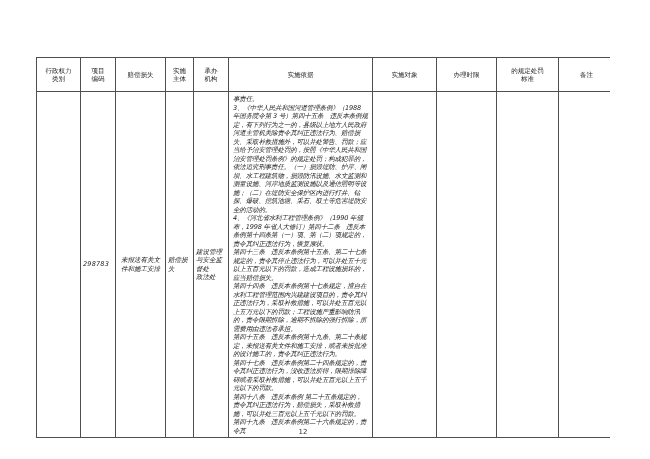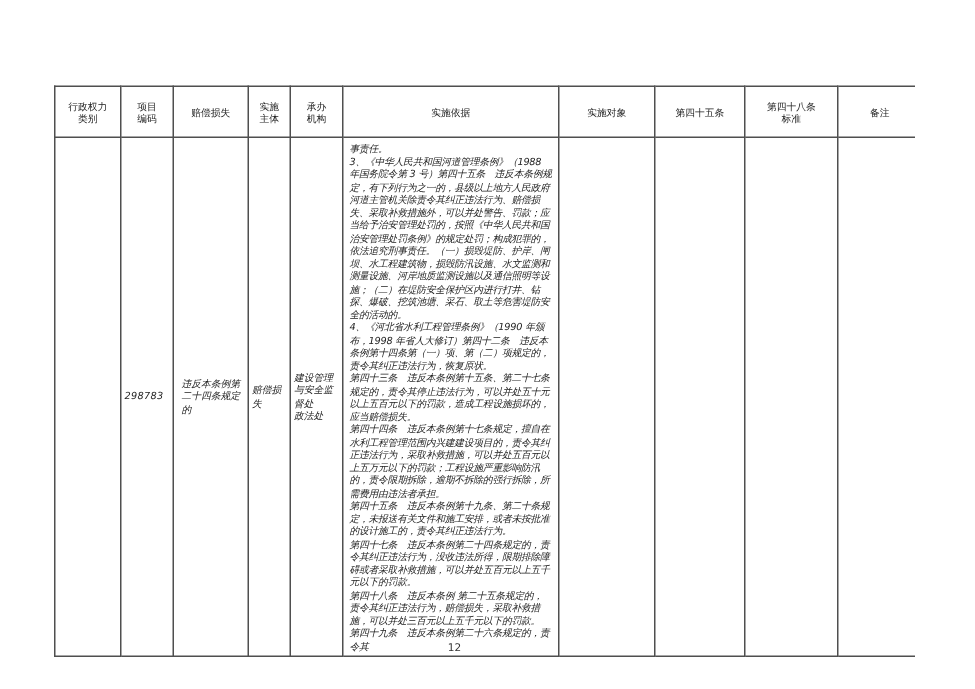--- a/index.html
+++ b/index.html
@@ -101,31 +101,31 @@
 类别</th>
         <th>项目
 编码</th>
         <th>赔偿损失</th>
         <th>实施
 主体</th>
         <th>承办
 机构</th>
         <th>实施依据</th>
         <th>实施对象</th>
-        <th>第四十五条</th>
-        <th>第四十八条
+        <th>办理时限</th>
+        <th>的规定处罚
 标准</th>
         <th>备注</th>
       </tr>
     </thead>
     <tbody>
       <tr>
         <td class="cell-category"></td>
         <td class="cell-code">298783</td>
-        <td class="cell-name">违反本条例第二十四条规定的</td>
+        <td class="cell-name">未报送有关文件和施工安排</td>
         <td class="cell-implementer">赔偿损失</td>
         <td class="cell-agency">建设管理与安全监督处
 政法处</td>
         <td class="cell-basis">事责任。
 3、《中华人民共和国河道管理条例》（1988 年国务院令第 3 号）第四十五条　违反本条例规定，有下列行为之一的，县级以上地方人民政府河道主管机关除责令其纠正违法行为、赔偿损失、采取补救措施外，可以并处警告、罚款；应当给予治安管理处罚的，按照《中华人民共和国治安管理处罚条例》的规定处罚；构成犯罪的，依法追究刑事责任。（一）损毁堤防、护岸、闸坝、水工程建筑物，损毁防汛设施、水文监测和测量设施、河岸地质监测设施以及通信照明等设施；（二）在堤防安全保护区内进行打井、钻探、爆破、挖筑池塘、采石、取土等危害堤防安全的活动的。
 4、《河北省水利工程管理条例》（1990 年颁布，1998 年省人大修订）第四十二条　违反本条例第十四条第（一）项、第（二）项规定的，责令其纠正违法行为，恢复原状。
 第四十三条　违反本条例第十五条、第二十七条规定的，责令其停止违法行为，可以并处五十元以上五百元以下的罚款，造成工程设施损坏的，应当赔偿损失。
 第四十四条　违反本条例第十七条规定，擅自在水利工程管理范围内兴建建设项目的，责令其纠正违法行为，采取补救措施，可以并处五百元以上五万元以下的罚款；工程设施严重影响防汛的，责令限期拆除，逾期不拆除的强行拆除，所需费用由违法者承担。
 第四十五条　违反本条例第十九条、第二十条规定，未报送有关文件和施工安排，或者未按批准的设计施工的，责令其纠正违法行为。
 第四十七条　违反本条例第二十四条规定的，责令其纠正违法行为，没收违法所得，限期排除障碍或者采取补救措施，可以并处五百元以上五千元以下的罚款。

